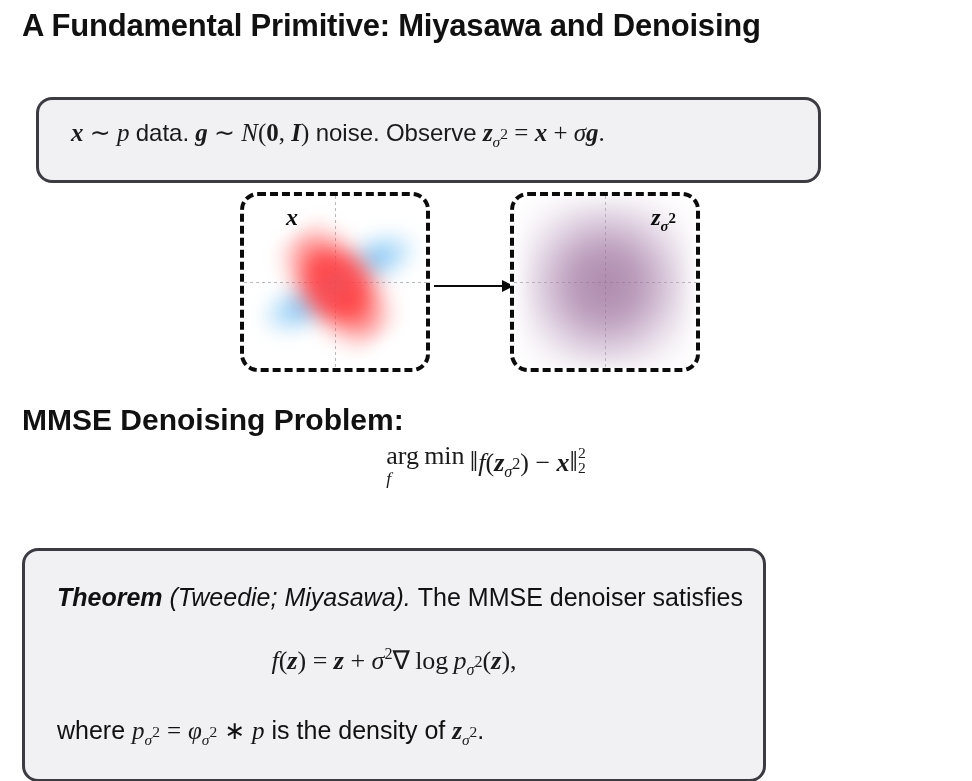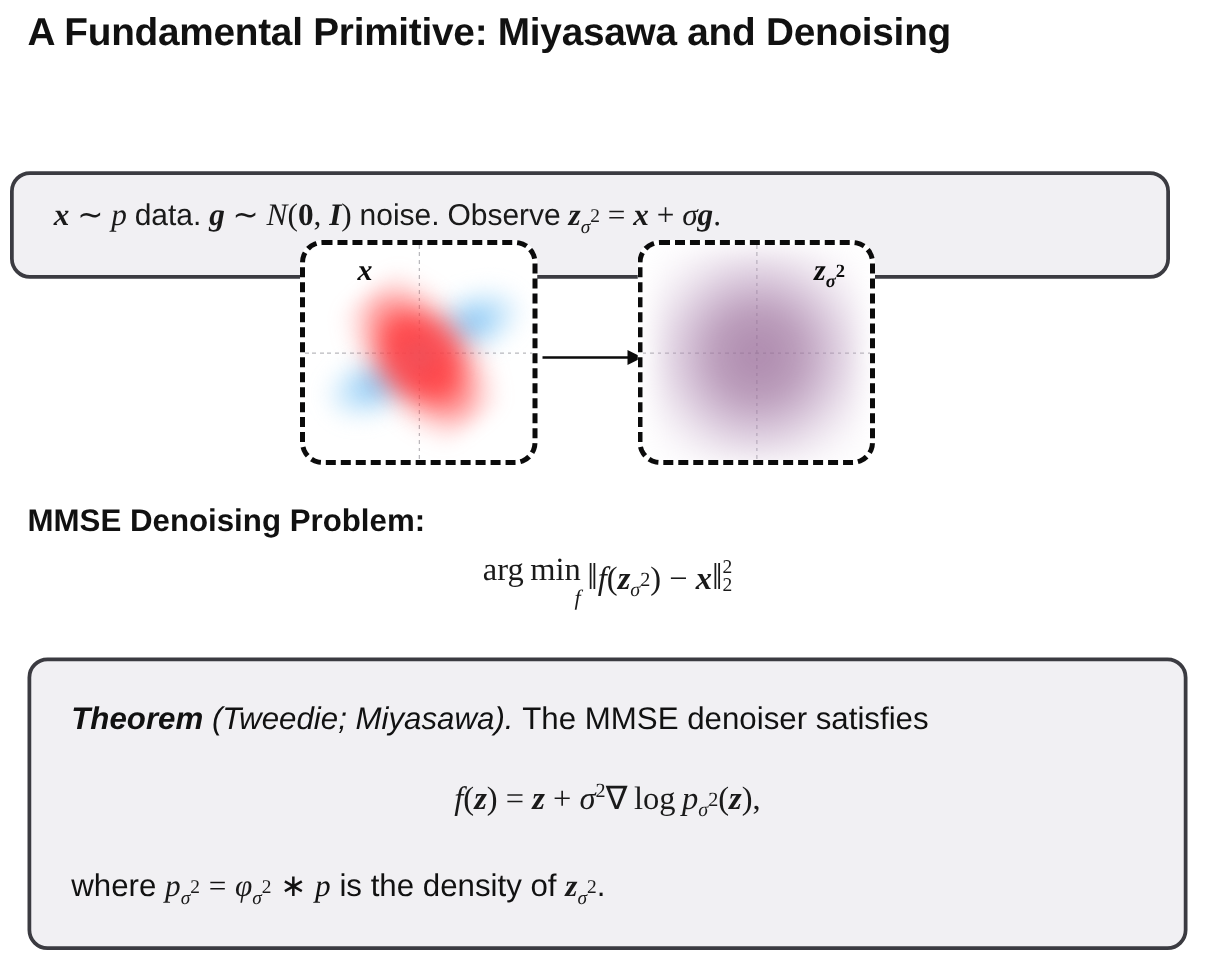--- a/index.html
+++ b/index.html
@@ -30,30 +30,29 @@
 
   
   .callout {
     position: absolute;
     box-sizing: border-box;
     background: #f1f0f3;
     border: 3px solid #3b3b41;
     border-radius: 16px;
   }
   .callout-setup {
-    left: 8px;
+    left: 36px;
     top: 97px;
-    width: 928px;
+    width: 785px;
     height: 86px;
-    margin-top: 40px;
   }
   .callout-theorem {
     left: 22px;
-    top: 526px;
-    width: 928px;
+    top: 548px;
+    width: 744px;
     height: 234px;
   }
 
   
   .mathline {
     font-family: "Liberation Serif", serif;
     font-size: 25px;
     color: #1a1a1a;
     white-space: nowrap;
   }
@@ -197,39 +196,39 @@
     border-top: 6px solid transparent;
     border-bottom: 6px solid transparent;
     border-left: 12px solid #0b0b0b;
   }
 
   
   .section-heading {
     position: absolute;
     left: 22px;
     top: 403px;
-    font-size: 25px;
+    font-size: 30px;
     font-weight: bold;
     color: #111111;
     white-space: nowrap;
   }
   .argmin-eq {
     position: absolute;
     left: 0;
     right: 0;
     top: 443px;
     text-align: center;
     font-family: "Liberation Serif", serif;
     font-size: 26px;
     color: #1a1a1a;
   }
   .argmin-stack {
     display: inline-block;
     vertical-align: middle;
-    text-align: right;
+    text-align: left;
     line-height: 1;
   }
   .argmin-stack .top { display: block; font-style: normal; }
   .argmin-stack .bot { display: block; font-style: italic; font-size: 0.68em; margin-top: 1px; }
 
   
   .thm-line1 {
     position: absolute;
     left: 32px;
     top: 32px;

